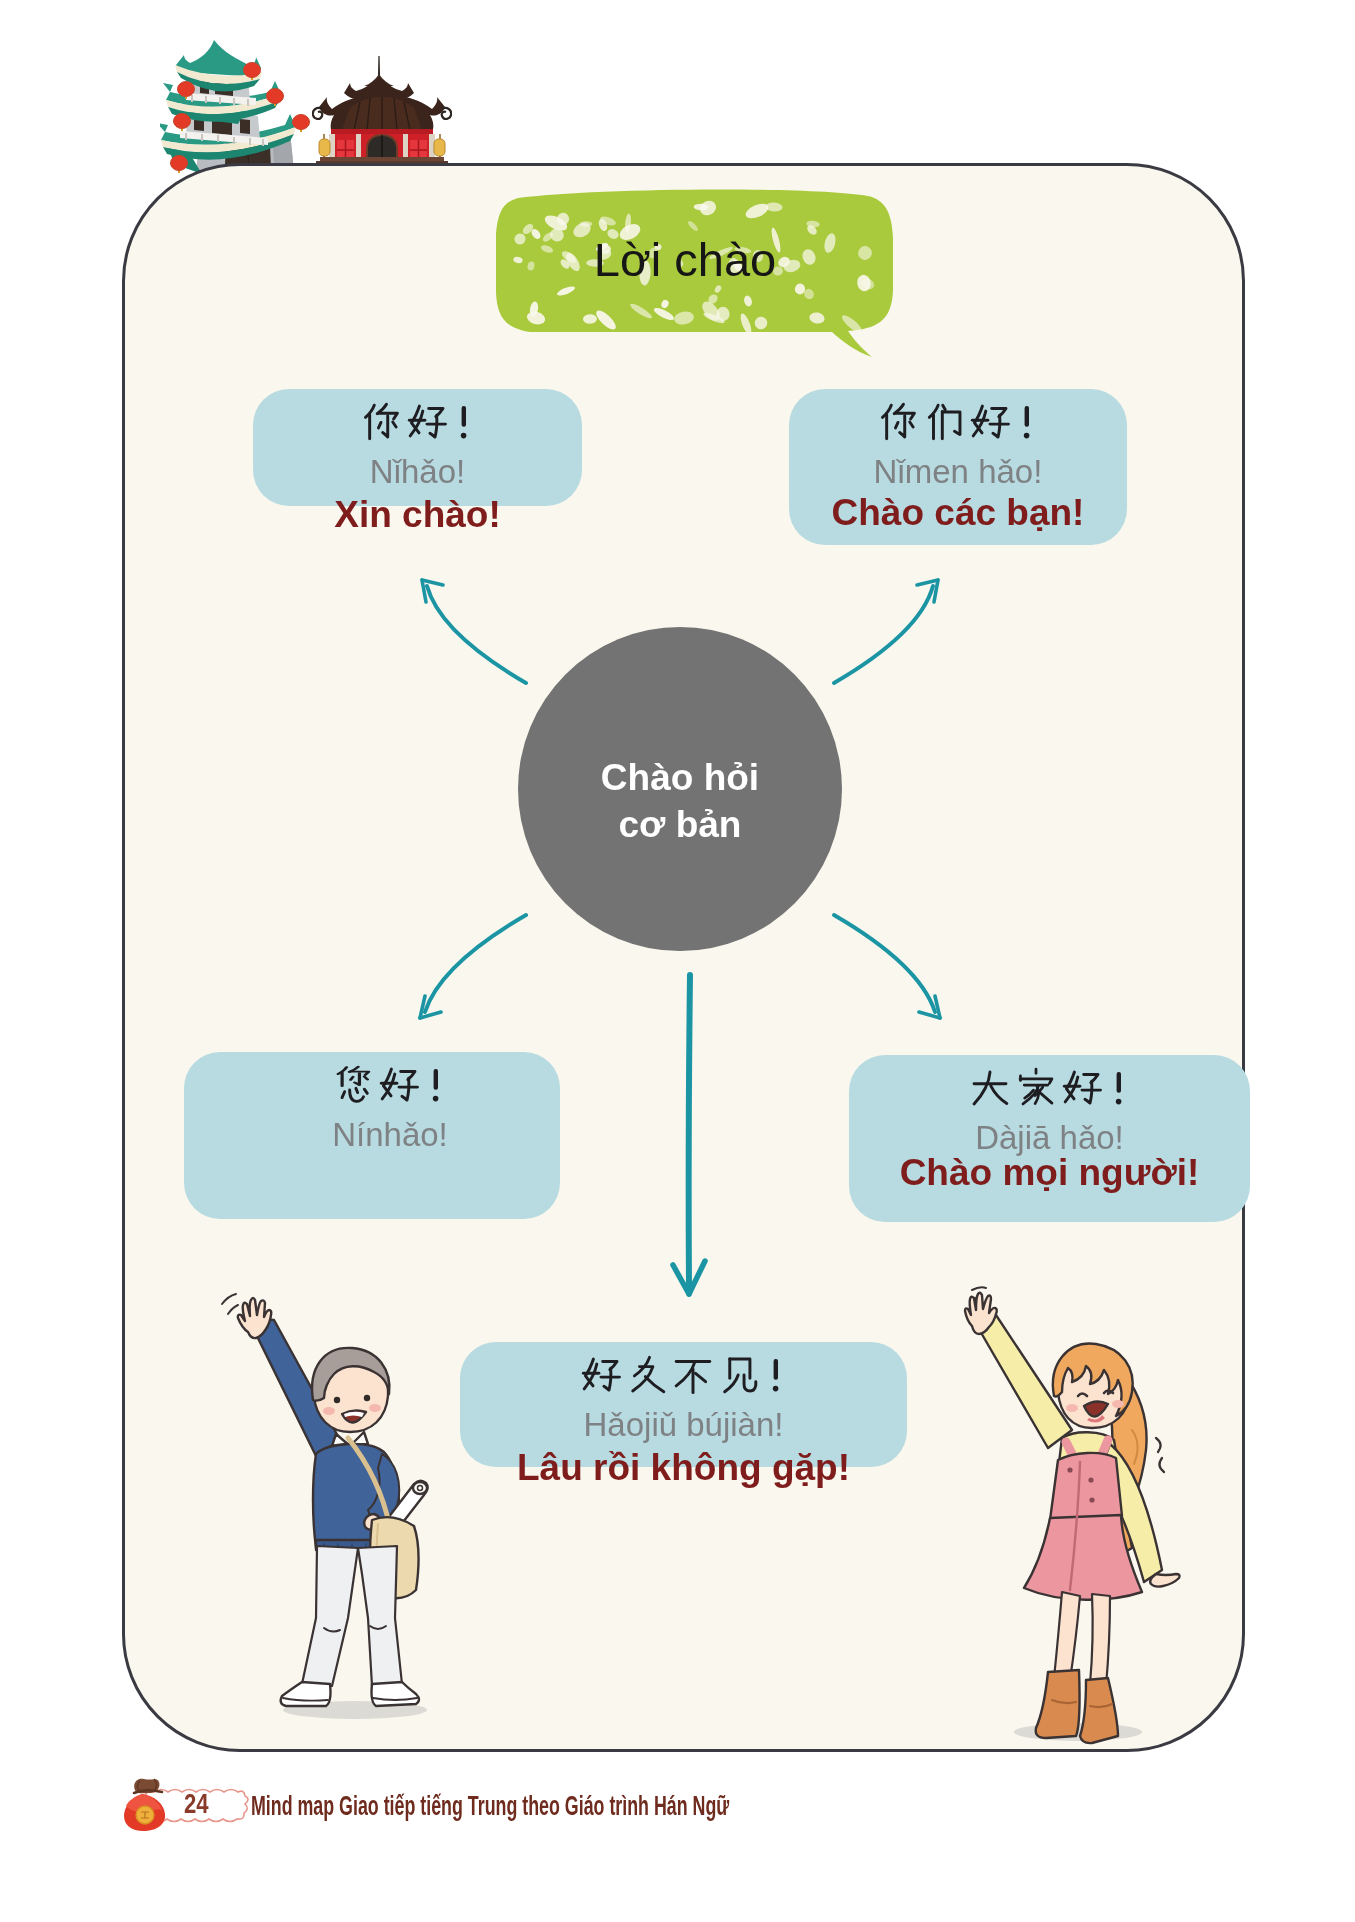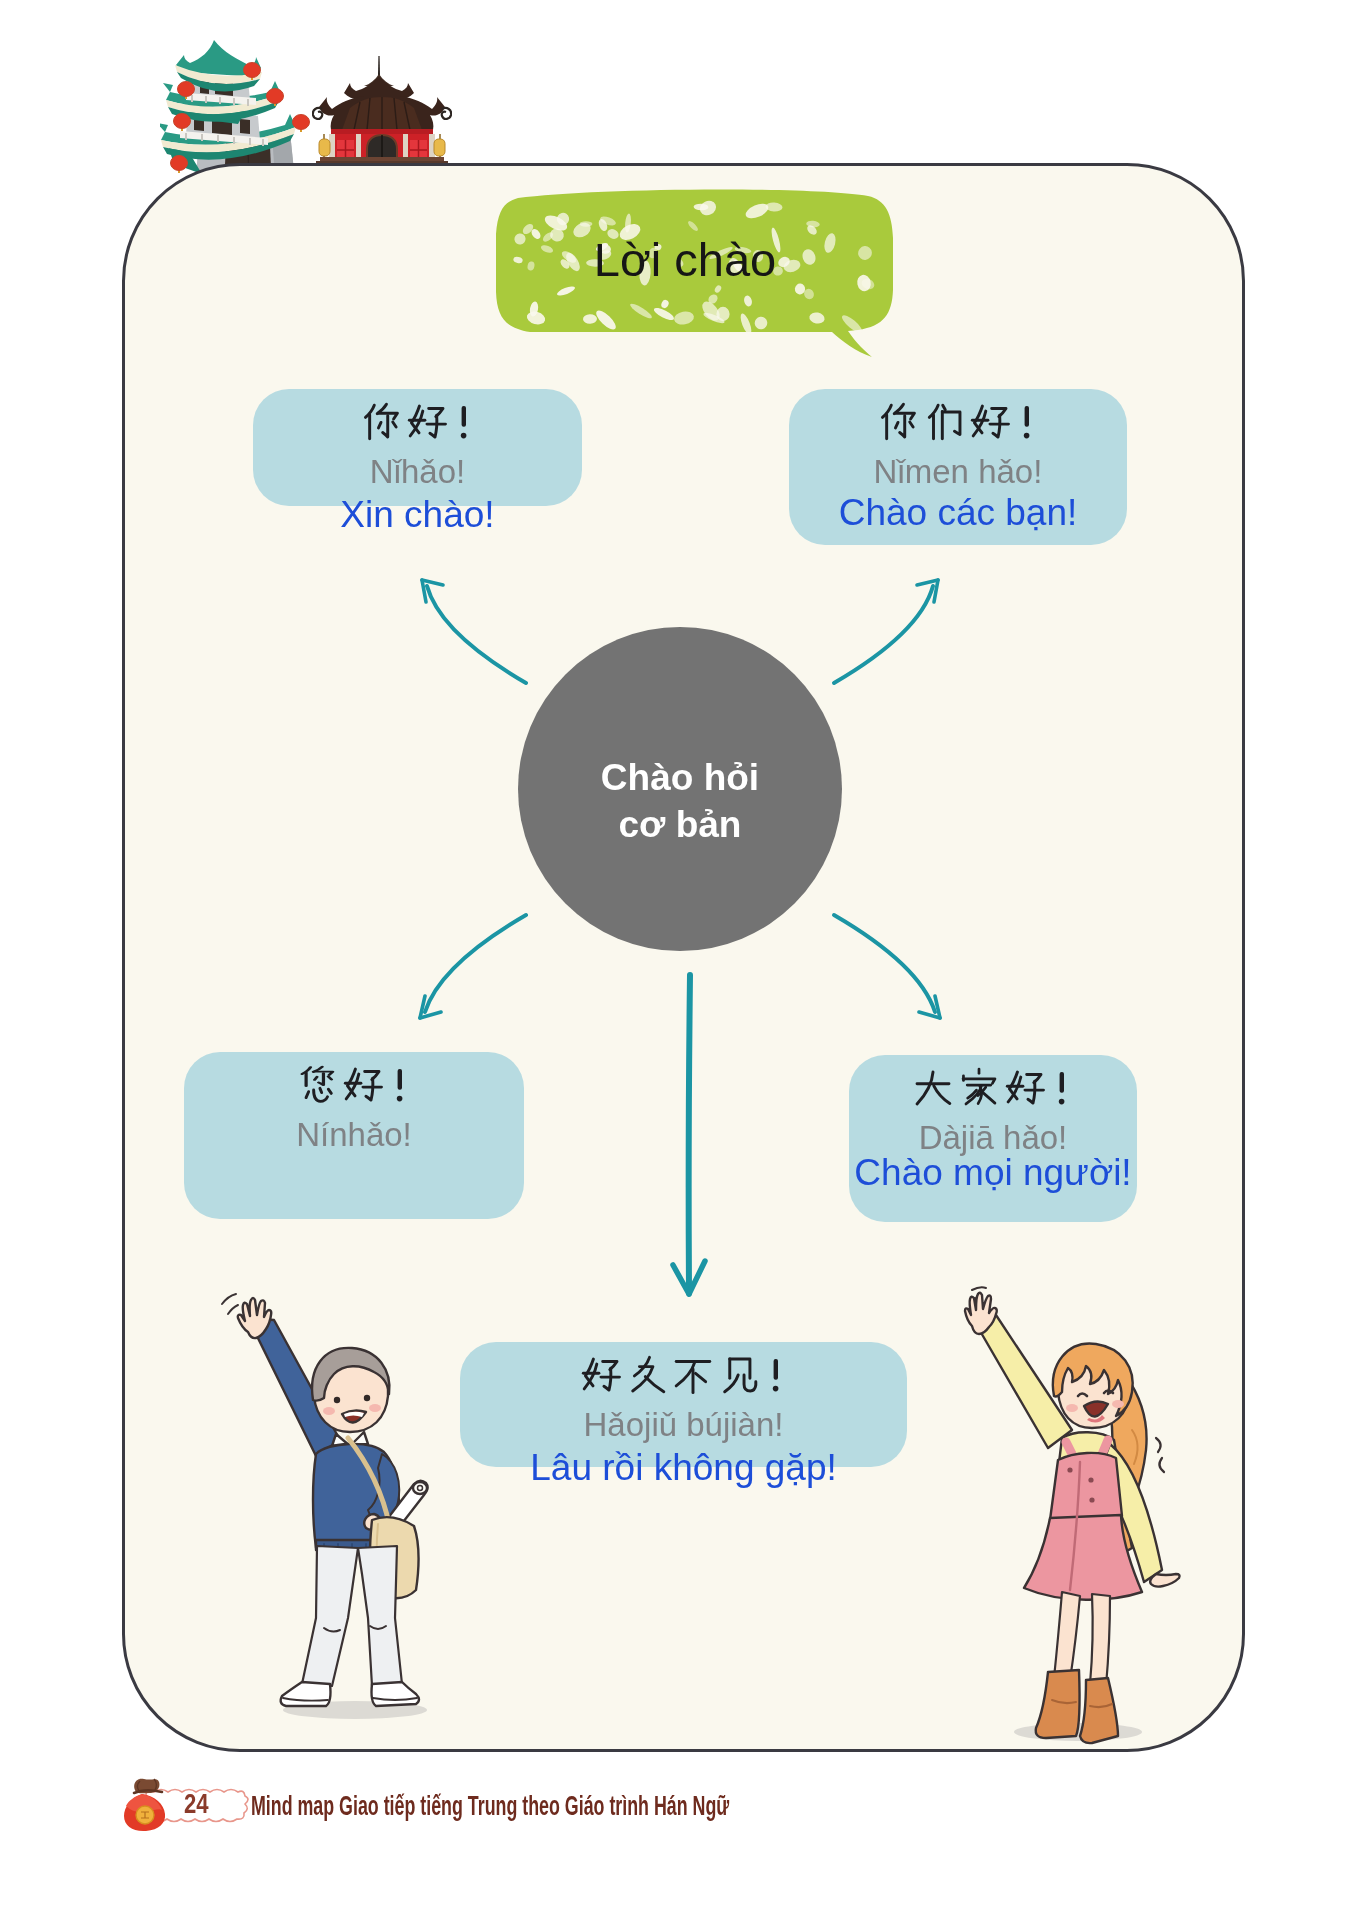--- a/index.html
+++ b/index.html
@@ -5,21 +5,21 @@
   html,body{margin:0;padding:0;}
   body{width:1355px;height:1922px;background:#ffffff;position:relative;overflow:hidden;
        font-family:"Liberation Sans",sans-serif;}
   .abs{position:absolute;}
   .frame{position:absolute;left:122px;top:163px;width:1123px;height:1589px;
          background:#faf8ee;border:3px solid #3a3a42;border-radius:118px;box-sizing:border-box;}
   .bluebox{position:absolute;background:#b7dbe1;border-radius:36px;text-align:center;}
   .cnline{display:flex;justify-content:center;align-items:center;gap:4px;}
   .cng{display:block;}
   .py{color:#7f8285;font-size:33px;line-height:1;}
-  .vi{color:#1d4ed8;font-size:37px;line-height:1;}
+  .vi{color:#7f1d1d;font-size:37px;line-height:1;font-weight:bold;}
   .circle{position:absolute;left:518px;top:627px;width:324px;height:324px;border-radius:50%;
           background:#737373;display:flex;flex-direction:column;justify-content:center;
           align-items:center;box-sizing:border-box;padding-top:26px;}
   .circle div{color:#fff;font-size:37px;font-weight:bold;line-height:1.26;}
   .footertxt{position:absolute;left:251px;top:1791px;color:#6e2b1e;font-size:27px;
              font-weight:bold;transform:scaleX(0.66);transform-origin:0 50%;white-space:nowrap;}
 </style>
 </head>
 <body>
 
@@ -426,36 +426,36 @@
         <use href="#g-hao"></use>
       </svg>
     <svg class="cng" width="24" height="42" viewBox="20 0 60 100">
         <use href="#g-excl"></use>
       </svg>
   </div>
   <div class="py" style="margin-top:12px;">Nǐmen hǎo!</div>
   <div class="vi" style="margin-top:6px;">Chào các bạn!</div>
 </div>
 
-<div class="bluebox" style="left:184px;top:1052px;width:340px;height:167px;">
+<div class="bluebox" style="left:184px;top:1052px;width:340px;height:167px;padding-left:36px;">
   <div class="cnline" style="margin-top:12px;">
     <svg class="cng" width="42" height="42" viewBox="0 0 100 100">
         <use href="#g-nin"></use>
       </svg>
     <svg class="cng" width="42" height="42" viewBox="0 0 100 100">
         <use href="#g-hao"></use>
       </svg>
     <svg class="cng" width="24" height="42" viewBox="20 0 60 100">
         <use href="#g-excl"></use>
       </svg>
   </div>
   <div class="py" style="margin-top:12px;">Nínhǎo!</div>
 </div>
 
-<div class="bluebox" style="left:849px;top:1055px;width:288px;height:167px;">
+<div class="bluebox" style="left:849px;top:1055px;width:401px;height:167px;">
   <div class="cnline" style="margin-top:12px;">
     <svg class="cng" width="42" height="42" viewBox="0 0 100 100">
         <use href="#g-da"></use>
       </svg>
     <svg class="cng" width="42" height="42" viewBox="0 0 100 100">
         <use href="#g-jia"></use>
       </svg>
     <svg class="cng" width="42" height="42" viewBox="0 0 100 100">
         <use href="#g-hao"></use>
       </svg>

